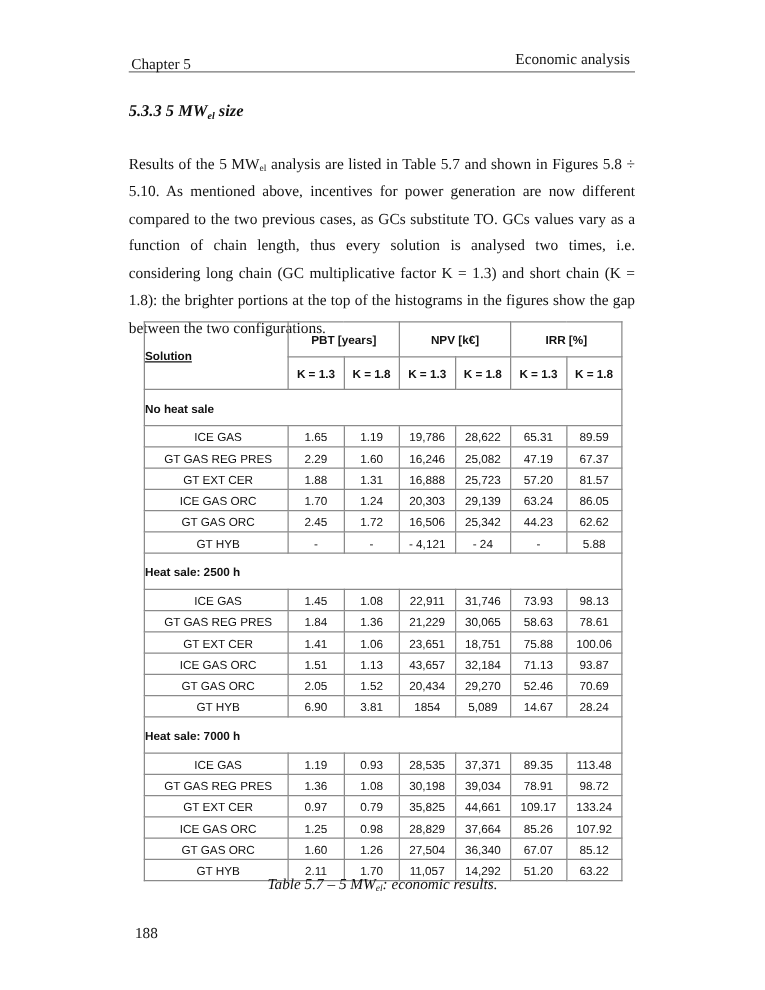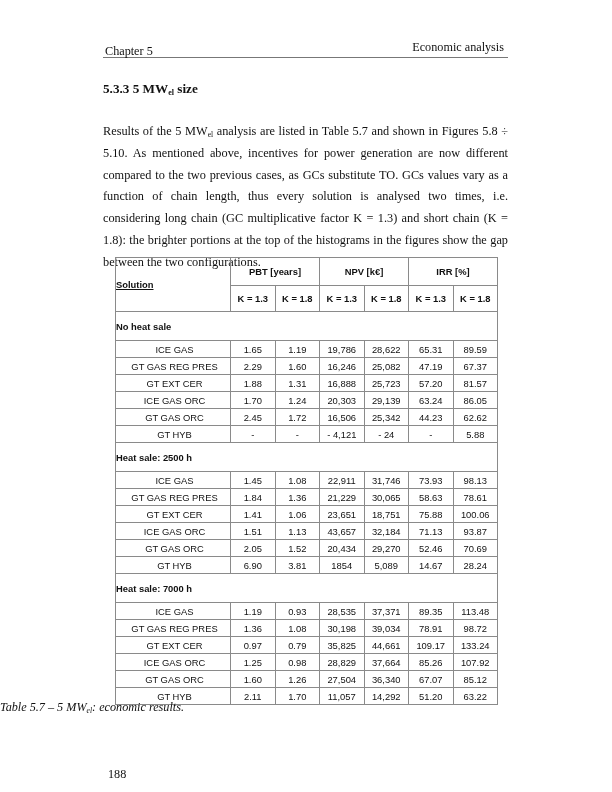--- a/index.html
+++ b/index.html
@@ -1,35 +1,35 @@
 <!DOCTYPE html>
 <html><head>
 <meta charset="utf-8">
 <style>
   html, body { margin:0; padding:0; background:#ffffff; }
   body { width:612px; height:792px; position:relative; overflow:hidden; font-family:"Liberation Serif", serif; color:#111; }
   .running-head { position:absolute; left:103px; top:38px; width:405px; height:19px; border-bottom:1px solid #777; font-size:12.2px; }
   .running-head .left { position:absolute; left:2px; top:6px; }
   .running-head .right { position:absolute; right:4px; top:2px; }
-  .heading { position:absolute; left:103px; top:81px; font-weight:bold; font-size:13.2px; }
+  .heading { position:absolute; left:103px; top:81px; font-weight:bold; font-size:13.2px;font-style:italic; }
   .heading sub { font-size:8px; vertical-align:-2px; }
   .para { position:absolute; left:103px; top:121px; width:405px; font-size:12.3px; line-height:21.8px; text-align:justify; }
   .para sub { font-size:7.6px; vertical-align:-2px; line-height:0; }
   table.results { position:absolute; left:115px; top:257px; width:383px; border-collapse:collapse; font-family:"Liberation Sans", sans-serif; font-size:9.4px; color:#111; }
   table.results td, table.results th { border:1px solid #8a8a8a; padding:0; }
   table.results th { font-weight:bold; }
   .h1 th { height:27px; }
   .h2 th { height:25px; }
   .sect td { height:28px; font-weight:bold; }
   .row td { height:16px; text-align:center; }
   .row td.sol { text-align:center; padding-left:3px; }
   th.solhdr { text-align:left; padding-left:3px; width:114px;text-decoration:underline; }
-  .caption { position:absolute; left:0; width:612px; top:700px; text-align:left; font-style:italic; font-size:12.2px; }
+  .caption { position:absolute; left:0; width:612px; top:700px; text-align:center; font-style:italic; font-size:12.2px; }
   .caption sub { font-size:7.6px; vertical-align:-2px; }
-  .pagenum { position:absolute; left:108px; top:739px; font-size:12.2px;margin-top:28px; }
+  .pagenum { position:absolute; left:108px; top:739px; font-size:12.2px; }
 </style>
 </head>
 <body>
 
 <div class="running-head">
   <span class="left">Chapter 5</span>
   <span class="right">Economic analysis</span>
 </div>
 
 <div class="heading"><span>5.3.3</span> <span>5 MW</span><sub>el</sub><span> size</span></div>

